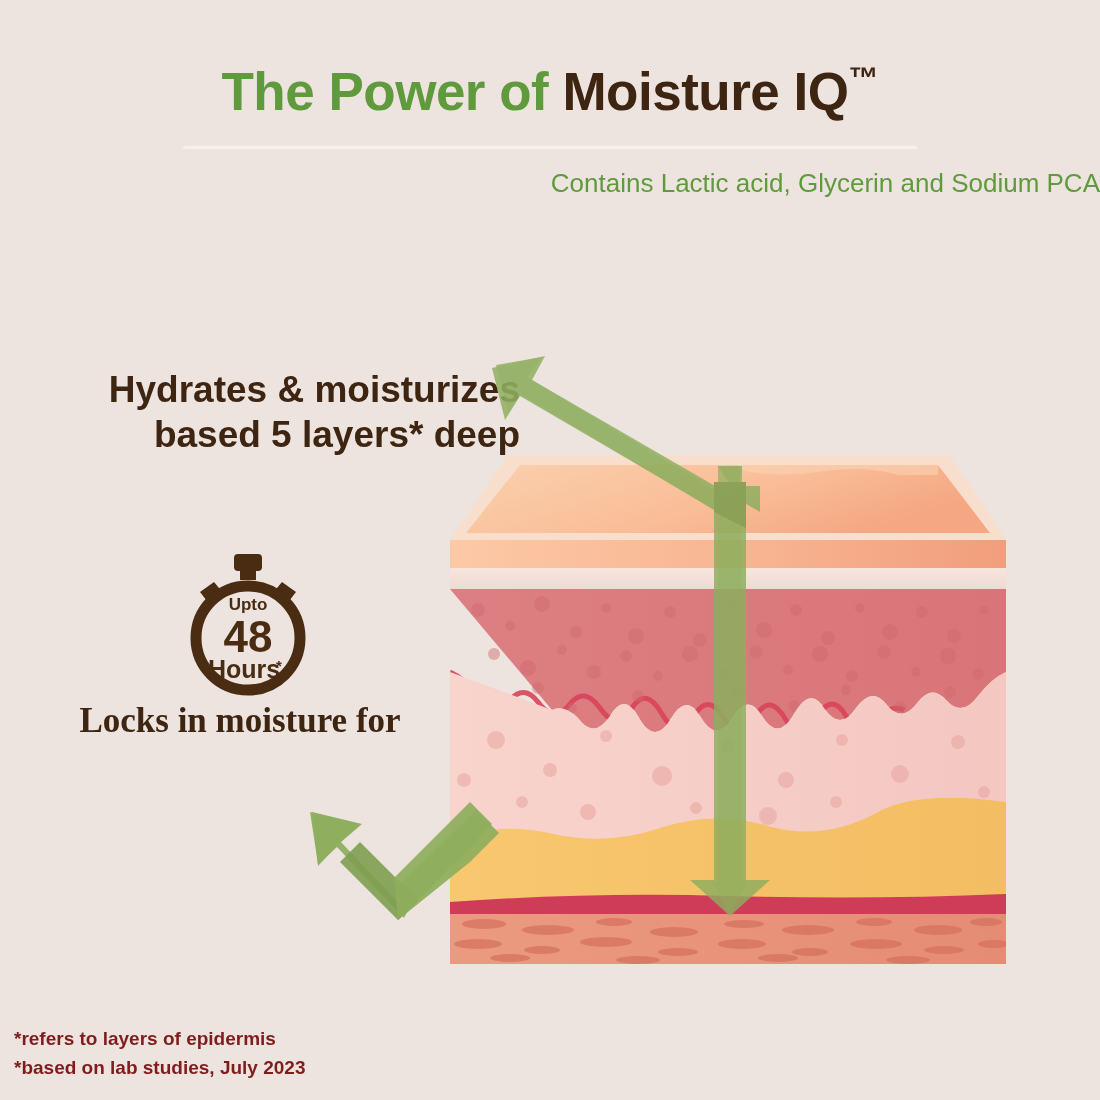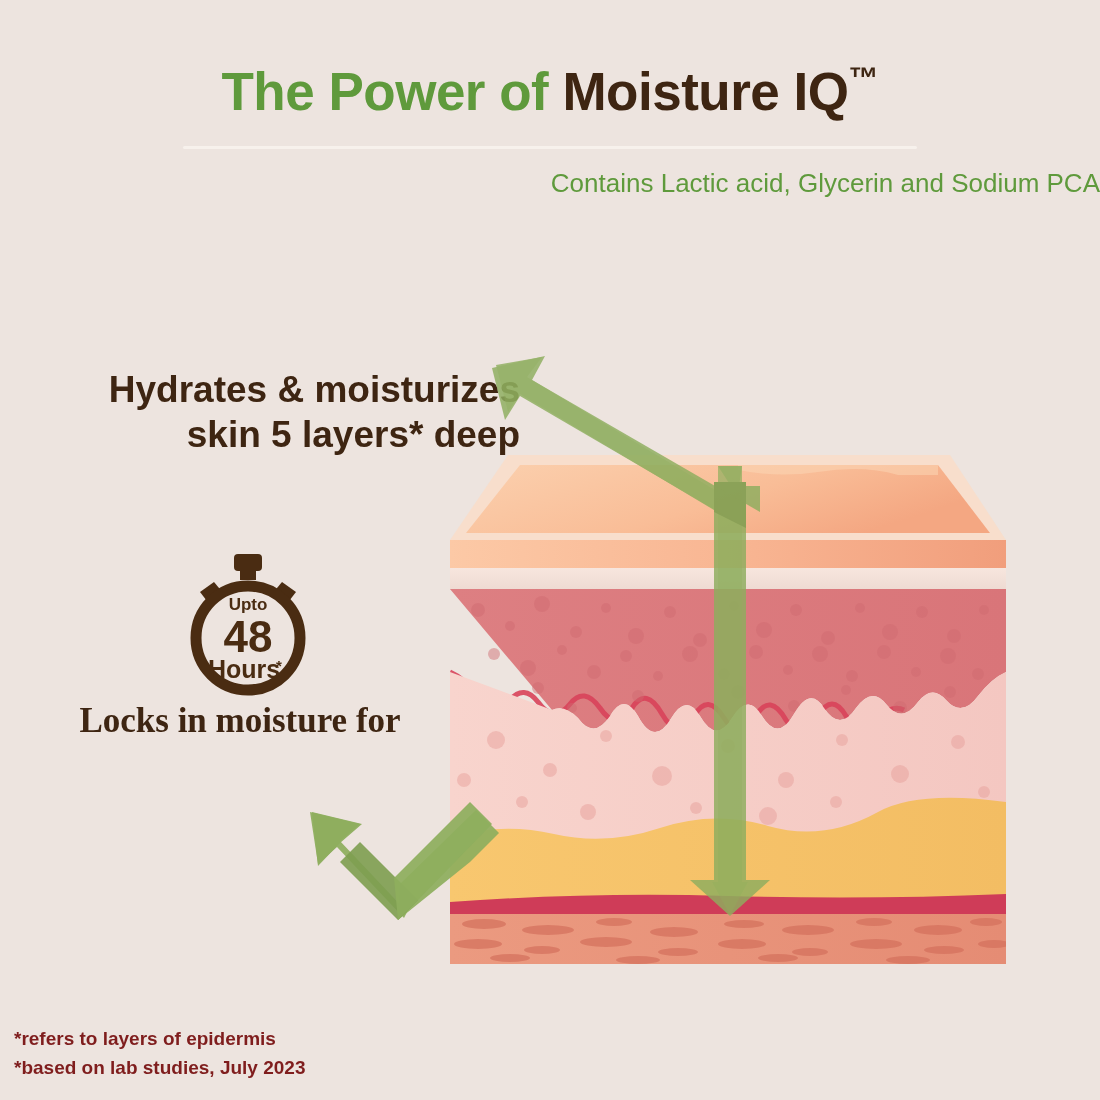--- a/index.html
+++ b/index.html
@@ -67,21 +67,21 @@
   <div class="title">
     <span class="g">The Power of </span><span class="b">Moisture IQ</span><span class="b tm">™</span>
   </div>
 
   <div class="divider"></div>
 
   <div class="subtitle">Contains Lactic acid, Glycerin and Sodium PCA</div>
 
   <div class="callout" id="callout-hydrates">
     <span>Hydrates &amp; moisturizes</span>
-    <span class="l2"><span>skin </span><span class="bold">5 layers*</span><span> deep</span></span>
+    <span class="l2"><span>based </span><span class="bold">5 layers*</span><span> deep</span></span>
   </div>
 
   <div class="callout" id="callout-locks">
     <span>Locks in moisture for</span><br>
   </div>
 
   <svg id="stopwatch-badge" viewBox="0 0 140 145">
     <g fill="#4a2c12">
 
       <rect x="56" y="2" width="28" height="17" rx="4"></rect>

